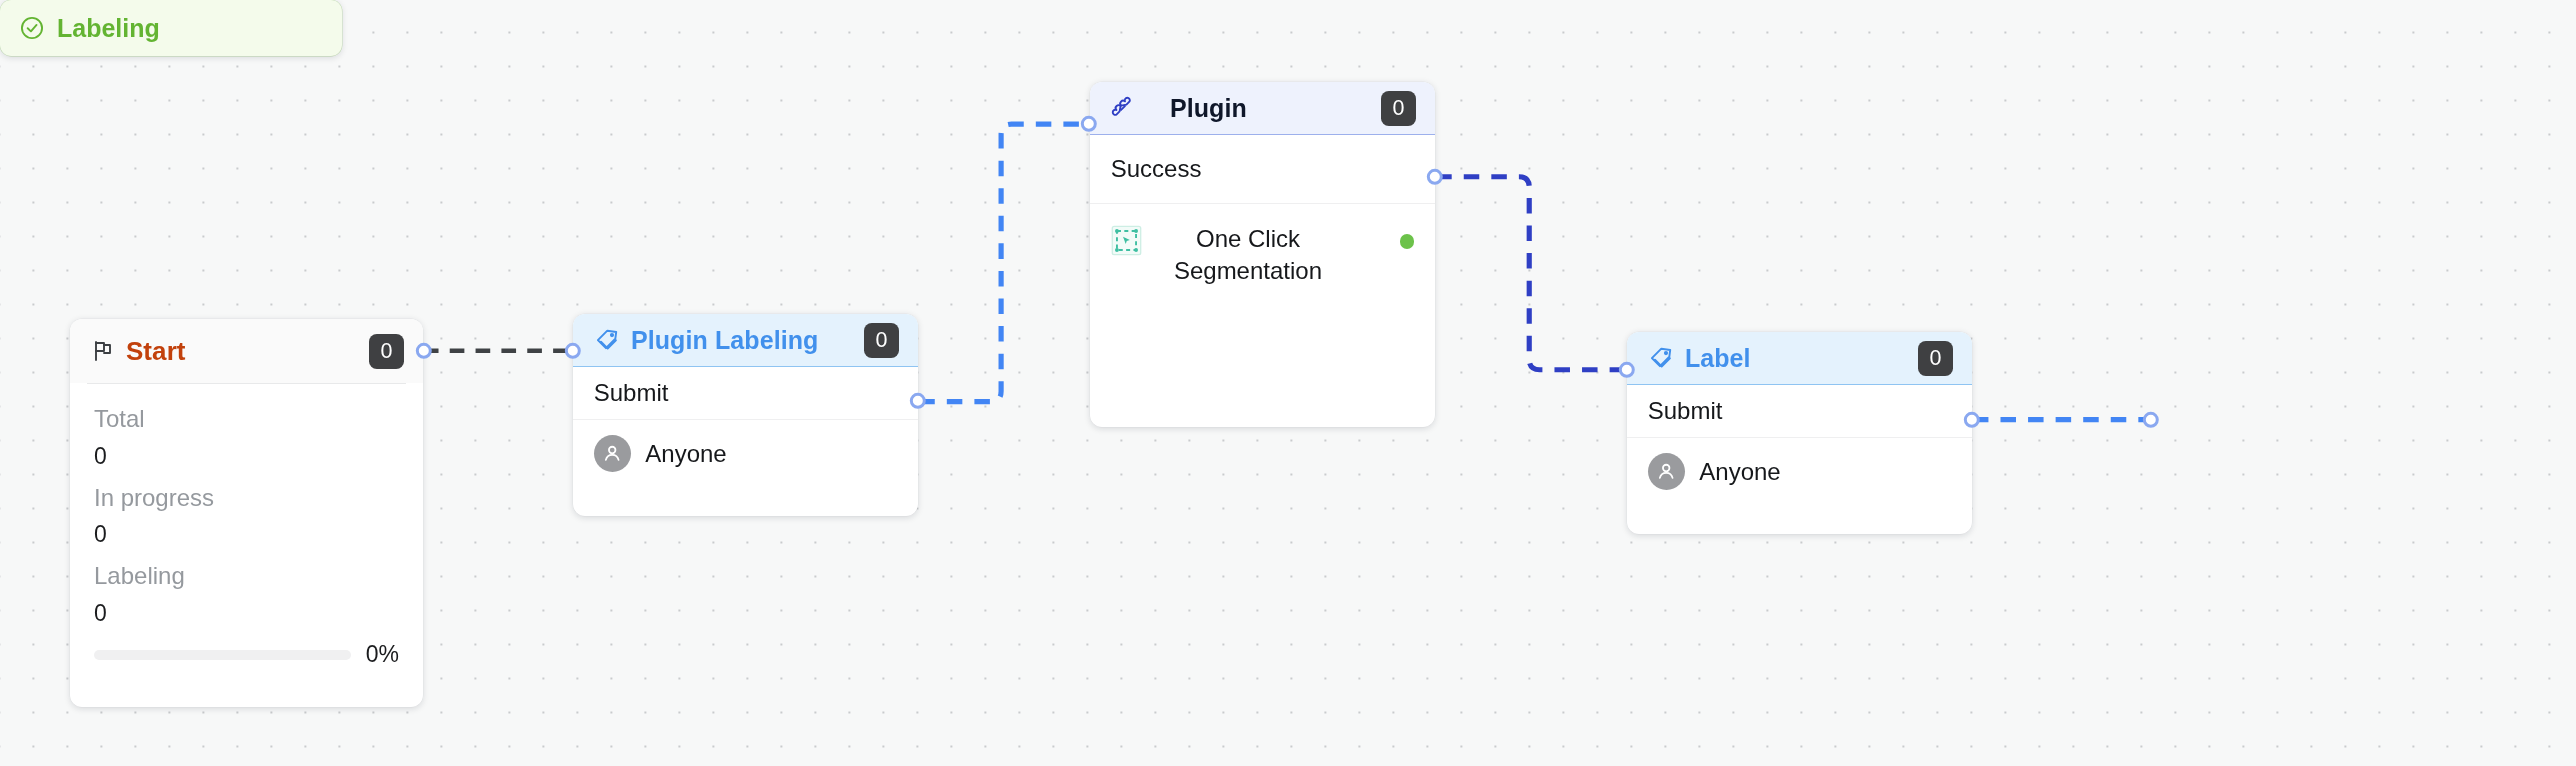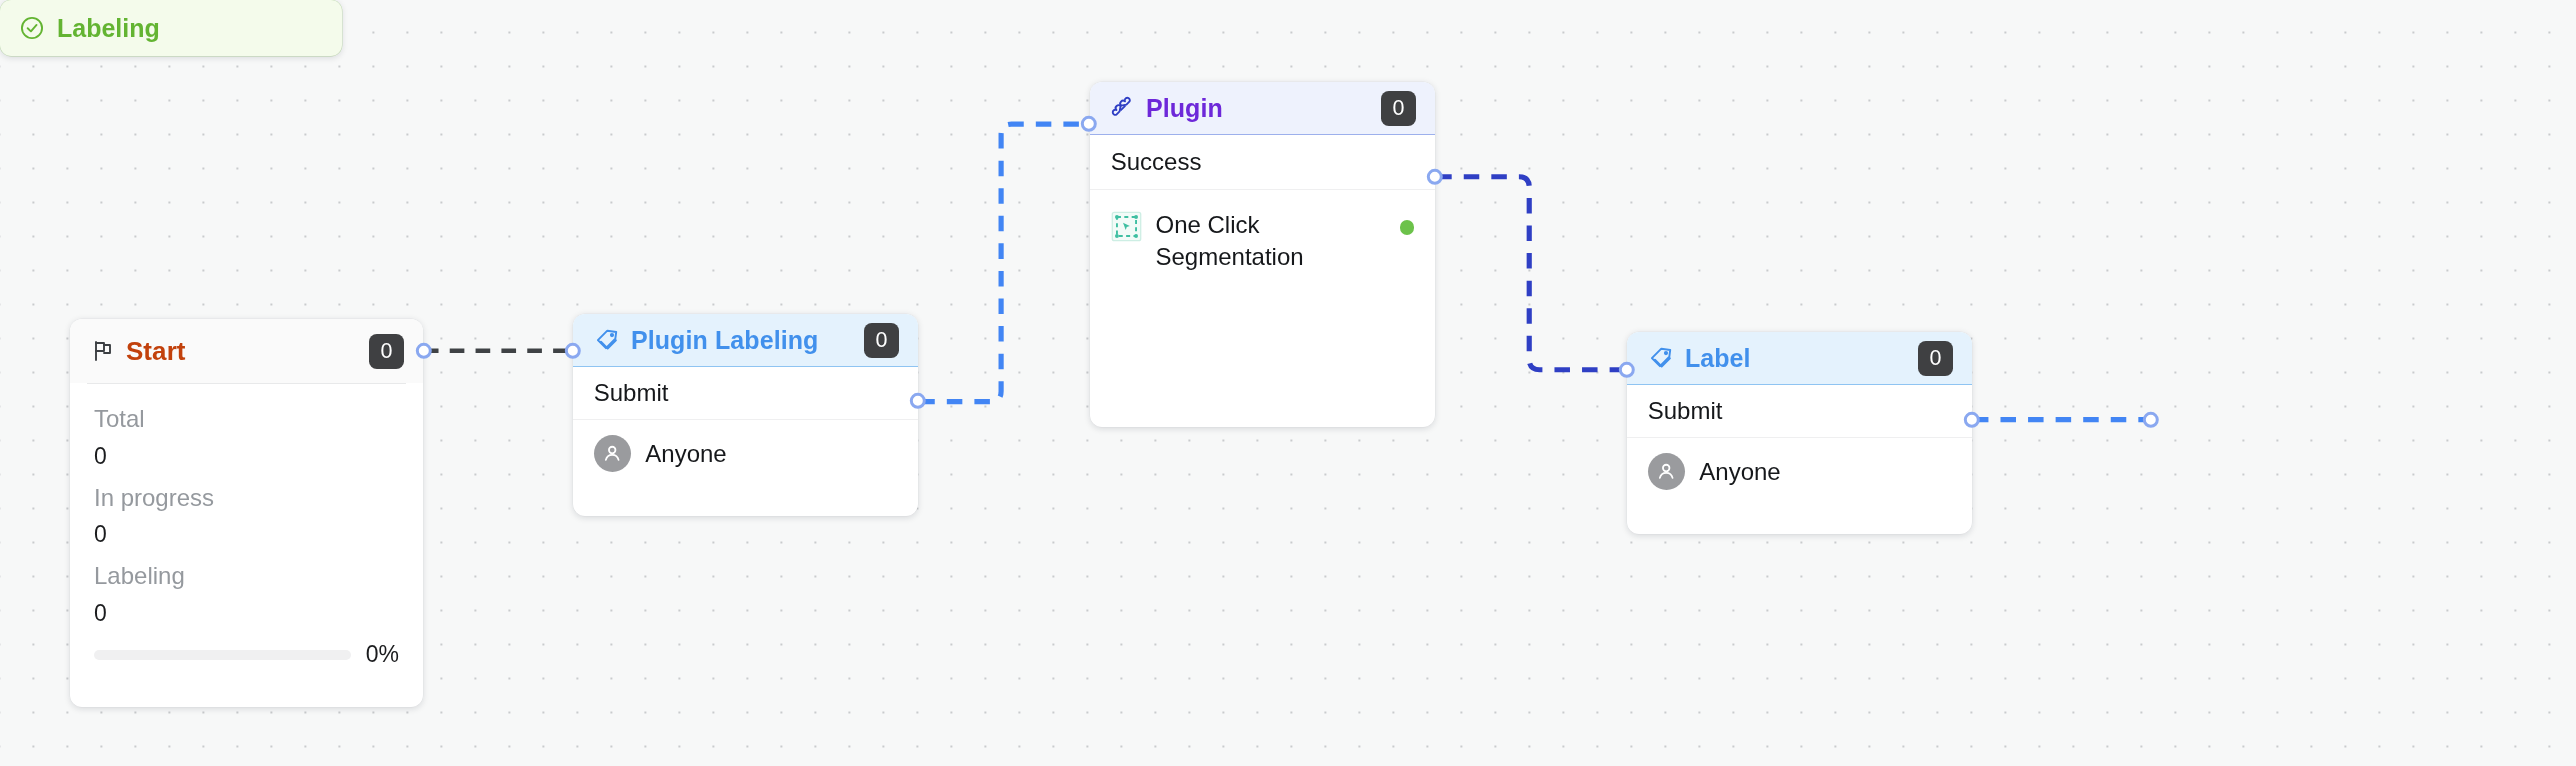--- a/index.html
+++ b/index.html
@@ -143,35 +143,36 @@
 
   #node-point-labeling { left: 573px; top: 314px; width: 345px; height: 202px; }
   #node-label          { left: 1627px; top: 332px; width: 345px; height: 202px; }
 
   
   #node-plugin { left: 1090px; top: 82px; width: 345px; height: 345px; }
   #node-plugin .node-header {
     background: #eef2fd;
     border-bottom: 1.7px solid #9db0ec;
   }
-  #node-plugin .node-header .title { color: #6d28d9; }
+  #node-plugin .node-header .title { color: #0f172a; margin-left: 24px; }
   .row-status {
-    height: 55px;
+    height: 69px;
     display: flex;
     align-items: center;
     padding: 0 20.7px;
     border-bottom: 0.9px solid #efeff0;
     font-size: 24px;
     color: #16181b;
   }
   .row-plugin-item {
     padding: 19px 20.7px 0 20.7px;
     display: flex;
     align-items: flex-start;
     gap: 13.8px;
+    text-align: center;
   }
   .plugin-item-icon { flex: none; margin-top: 1.7px; }
   .plugin-item-name {
     font-size: 24px;
     color: #16181b;
     line-height: 1.33;
     max-width: 185px;
   }
   .status-dot {
     margin-left: auto;

